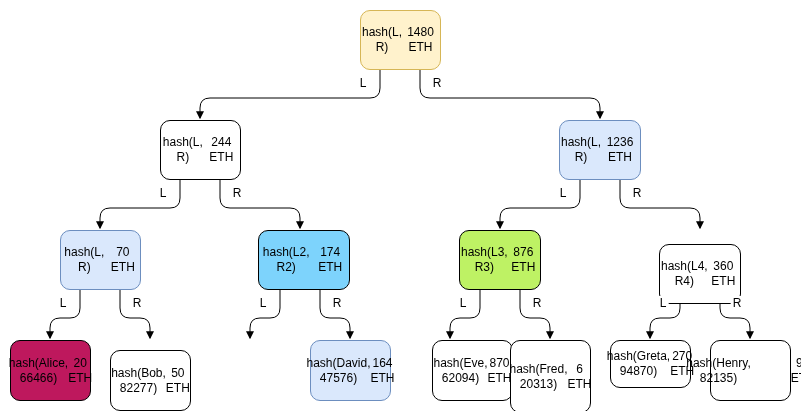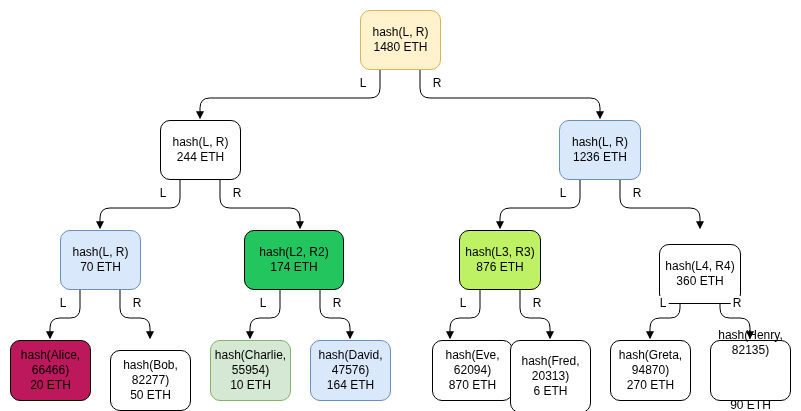--- a/index.html
+++ b/index.html
@@ -11,21 +11,21 @@
     overflow:hidden;
   }
   svg.edge-layer{position:absolute;left:0;top:0;width:801px;height:411px;}
   svg.edge-layer path.edge{fill:none;stroke:#000000;stroke-width:1;}
   .node{
     position:absolute;
     box-sizing:border-box;
     border:1px solid #000000;
     border-radius:10px;
     background:#ffffff;
-    display:flex;flex-direction:column;
+    display:flex;flex-direction:row;
     align-items:center;justify-content:center;
     text-align:center;
     font-size:12px;line-height:15px;color:#000000;
     padding:1px;
   }
   .edge-label{
     position:absolute;
     transform:translate(-50%,-50%);
     font-size:12px;line-height:14px;color:#000000;
     background:#ffffff;
@@ -70,58 +70,54 @@
   </div>
   <div class="node" style="left: 559px; top: 120px; width: 82px; height: 60px; background-color: rgb(218, 232, 252); border-color: rgb(108, 142, 191);">
     <span>hash(L, R)</span>
     <span>1236 ETH</span>
   </div>
 
   <div class="node" style="left: 60px; top: 230px; width: 81px; height: 60px; background-color: rgb(218, 232, 252); border-color: rgb(108, 142, 191);">
     <span>hash(L, R)</span>
     <span>70 ETH</span>
   </div>
-  <div class="node" style="left: 244px; top: 230px; width: 100px; height: 60px; background-color: #22c55e; border-color: rgb(0, 0, 0);">
+  <div class="node" style="left: 258px; top: 230px; width: 92px; height: 60px; background-color: #7dd3fc; border-color: rgb(0, 0, 0);">
     <span>hash(L2, R2)</span>
     <span>174 ETH</span>
   </div>
   <div class="node" style="left: 459px; top: 230px; width: 82px; height: 60px; background-color: #bef264; border-color: rgb(0, 0, 0);">
     <span>hash(L3, R3)</span>
     <span>876 ETH</span>
   </div>
   <div class="node" style="left: 659px; top: 230px; width: 82px; height: 60px; background-color: rgb(255, 255, 255); border-color: rgb(0, 0, 0); margin-top: 14px;">
     <span>hash(L4, R4)</span>
     <span>360 ETH</span>
   </div>
 
   <div class="node" style="left: 10px; top: 340px; width: 81px; height: 61px; background-color: #be185d; border-color: rgb(0, 0, 0);">
     <span>hash(Alice, 66466)</span>
     <span>20 ETH</span>
   </div>
   <div class="node" style="left: 110px; top: 340px; width: 81px; height: 61px; background-color: rgb(255, 255, 255); border-color: rgb(0, 0, 0); margin-top: 10px;">
     <span>hash(Bob, 82277)</span>
     <span>50 ETH</span>
   </div>
-  <div class="node" style="left: 210px; top: 340px; width: 81px; height: 61px; background-color: rgb(213, 232, 212); border-color: rgb(130, 179, 102);">
-    <span>hash(Charlie, 55954)</span>
-    <span>10 ETH</span>
-  </div>
   <div class="node" style="left: 310px; top: 340px; width: 81px; height: 61px; background-color: rgb(218, 232, 252); border-color: rgb(108, 142, 191);">
     <span>hash(David, 47576)</span>
     <span>164 ETH</span>
   </div>
   <div class="node" style="left: 432px; top: 340px; width: 81px; height: 61px; background-color: rgb(255, 255, 255); border-color: rgb(0, 0, 0);">
     <span>hash(Eve, 62094)</span>
     <span>870 ETH</span>
   </div>
   <div class="node" style="left: 510px; top: 340px; width: 81px; height: 73px; background-color: rgb(255, 255, 255); border-color: rgb(0, 0, 0);">
     <span>hash(Fred, 20313)</span>
     <span>6 ETH</span>
   </div>
-  <div class="node" style="left: 610px; top: 340px; width: 81px; height: 61px; background-color: rgb(255, 255, 255); border-color: rgb(0, 0, 0);">
+  <div class="node" style="left: 610px; top: 340px; width: 81px; height: 48px; background-color: rgb(255, 255, 255); border-color: rgb(0, 0, 0);">
     <span>hash(Greta, 94870)</span>
     <span>270 ETH</span>
   </div>
   <div class="node" style="left: 710px; top: 340px; width: 81px; height: 61px; background-color: rgb(255, 255, 255); border-color: rgb(0, 0, 0); gap: 40px;">
     <span>hash(Henry, 82135)</span>
     <span>90 ETH</span>
   </div>
 
   <span class="edge-label" style="left:363px;top:83px;">L</span>
   <span class="edge-label" style="left:437px;top:83px;">R</span>

